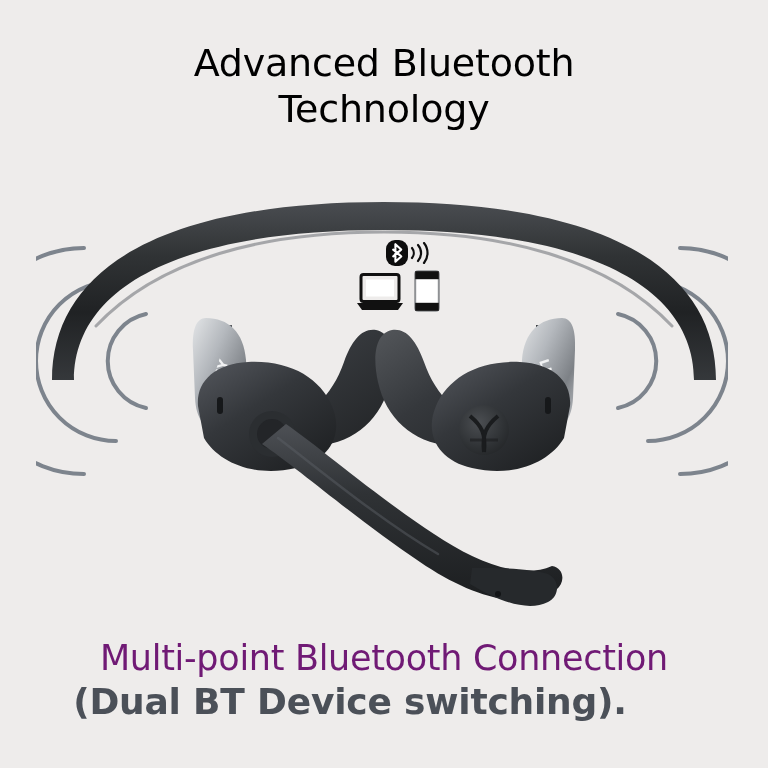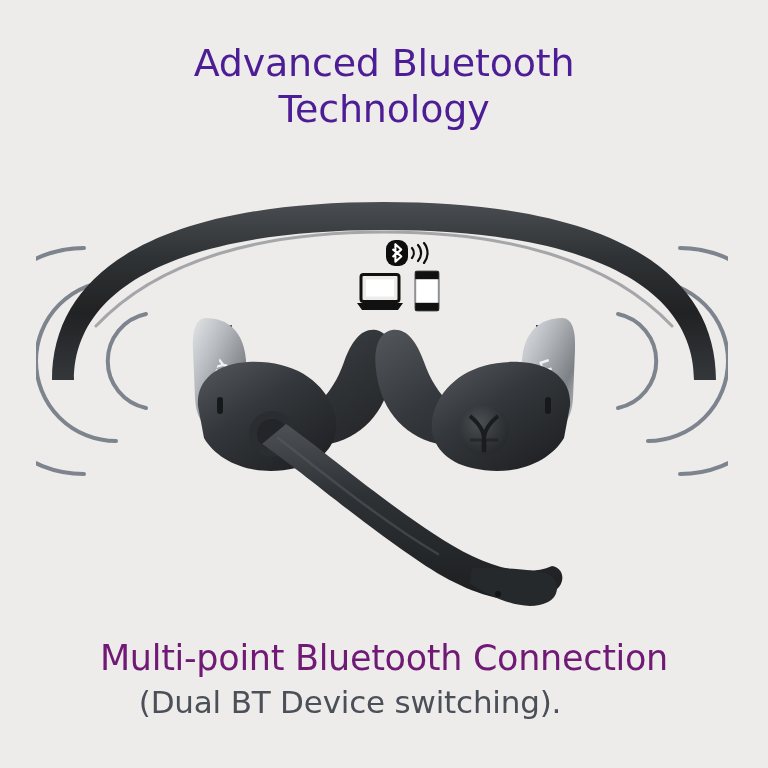--- a/index.html
+++ b/index.html
@@ -22,44 +22,44 @@
   .headline {
     position: absolute;
     left: 0;
     top: 40px;
     width: 768px;
     text-align: center;
     font-size: 38px;
     line-height: 46px;
     font-weight: 400;
     letter-spacing: -0.2px;
-    color: #4c1d95;
+    color: #000000;
     white-space: pre-line;
   }
   .footline {
     position: absolute;
     left: 0;
     top: 636px;
     width: 768px;
     text-align: center;
     font-size: 35px;
     line-height: 44px;
     font-weight: 400;
     letter-spacing: -0.3px;
     color: #701a75;
   }
   .subline {
     position: absolute;
     left: 0;
     top: 682px;
     width: 700px;
     text-align: center;
-    font-size: 31px;
+    font-size: 36px;
     line-height: 40px;
-    font-weight: 400;
+    font-weight: 700;
     letter-spacing: -0.2px;
     color: #4b5058;
   }
 
   
   .waves {
     position: absolute;
     top: 236px;
   }
   .waves.left  { left: 36px; }

